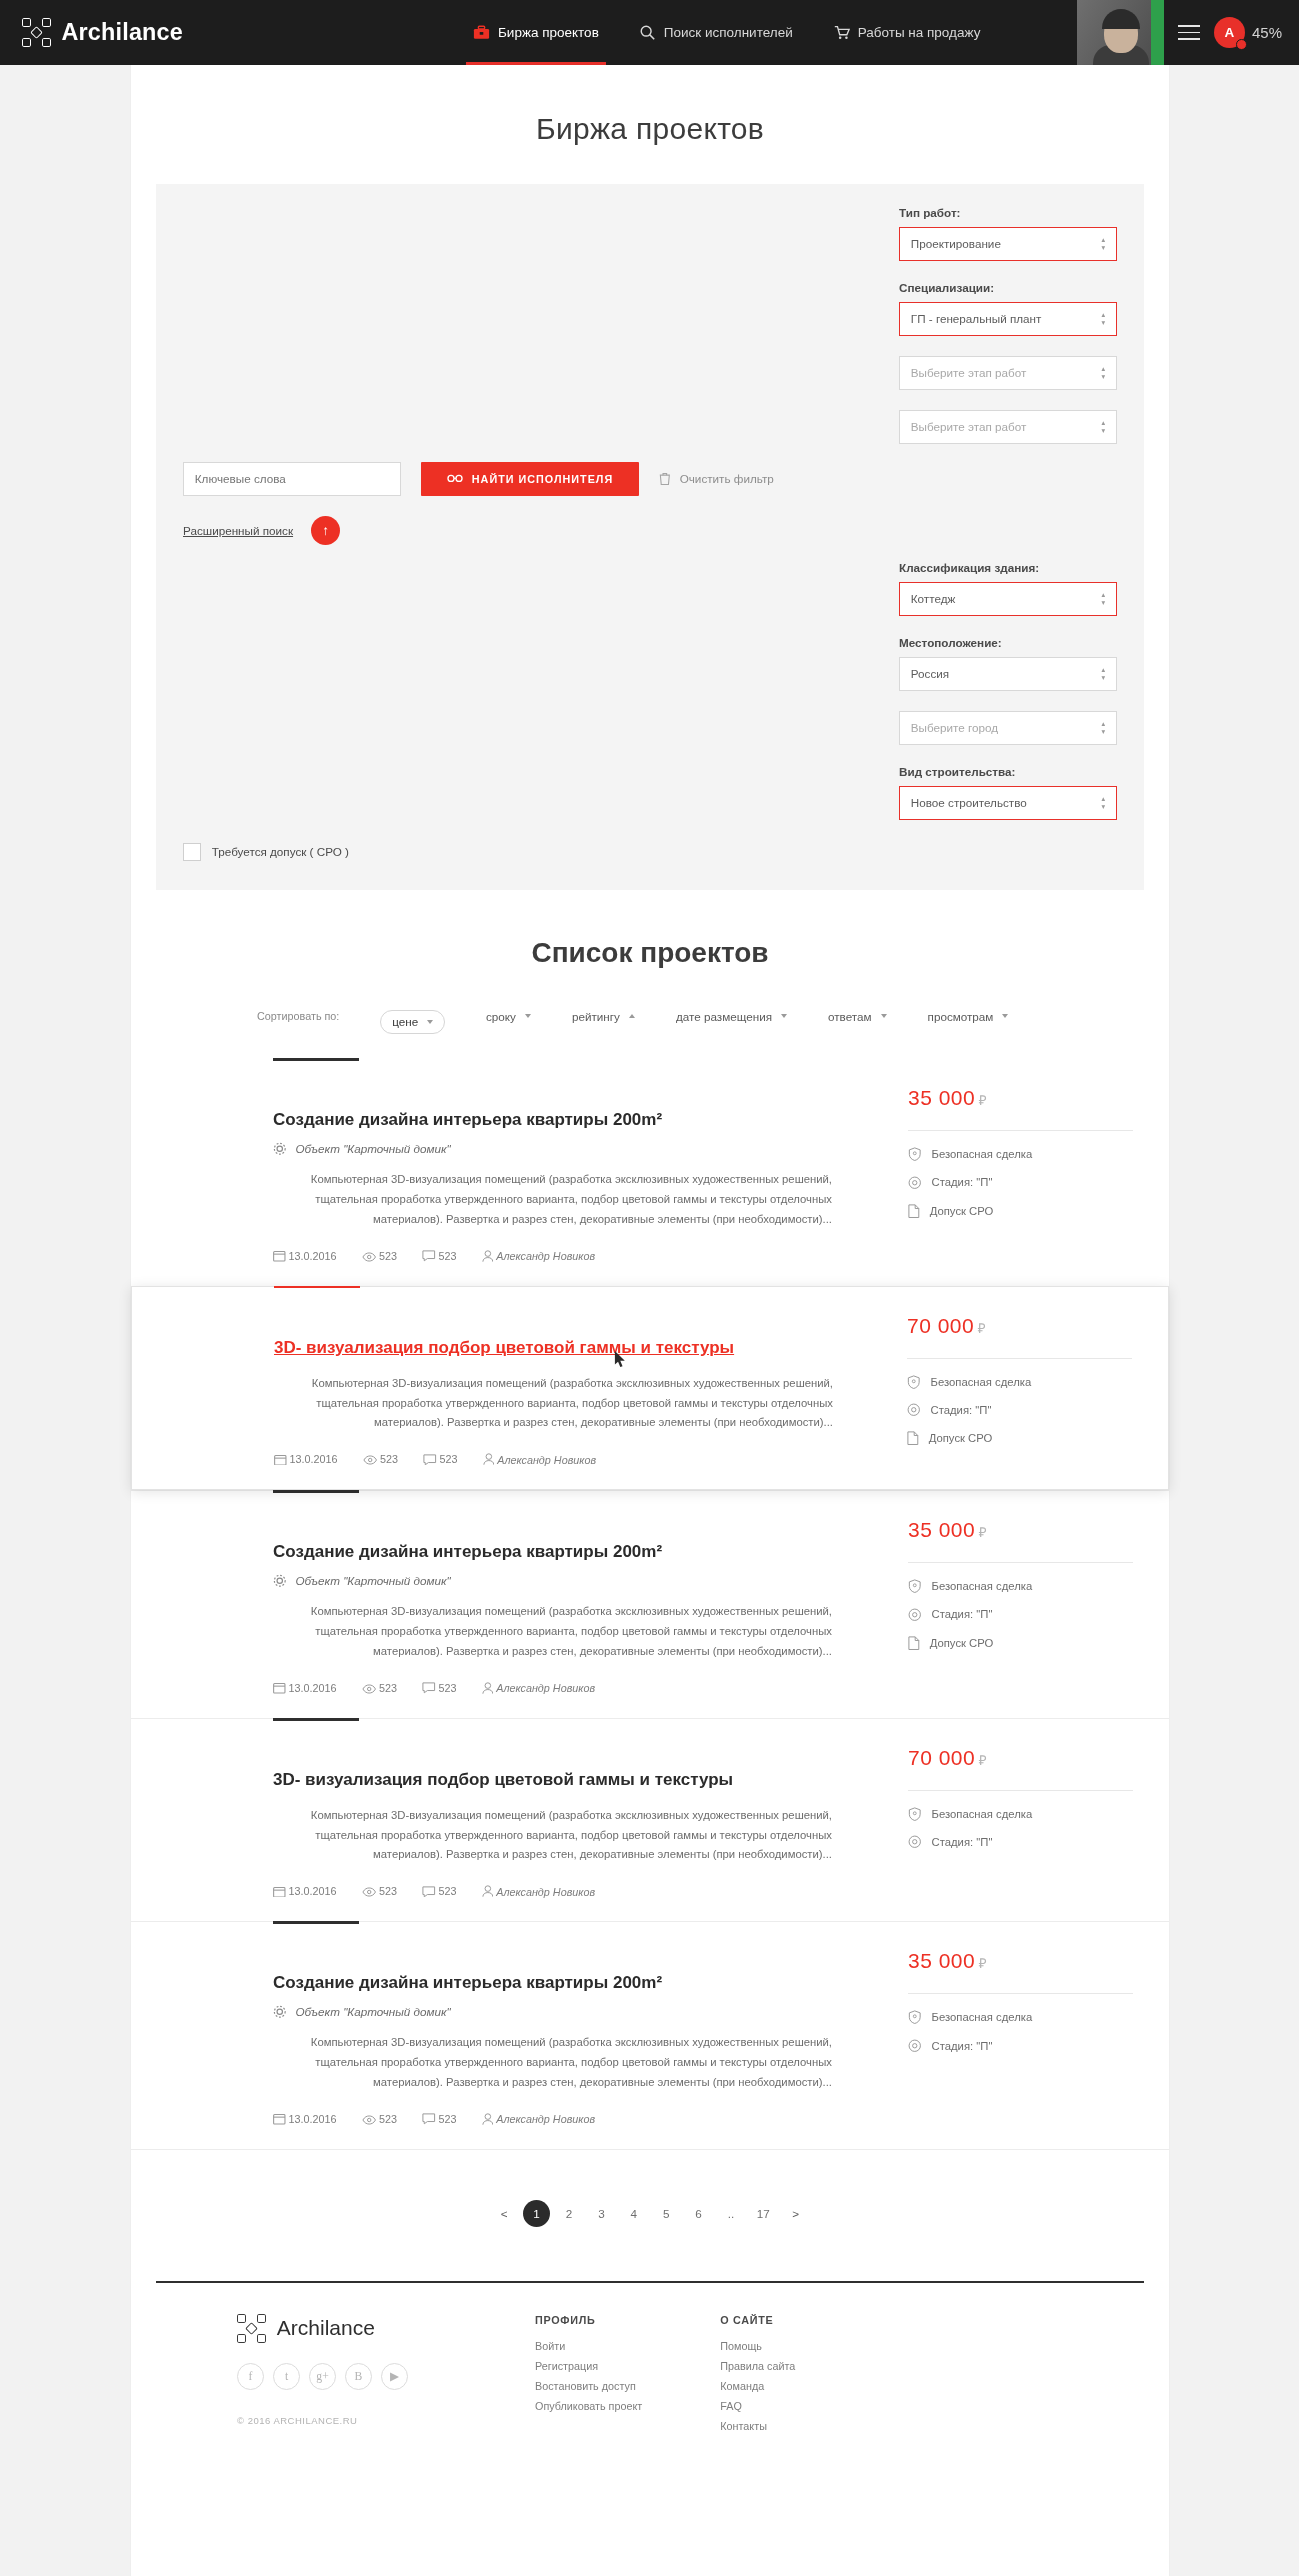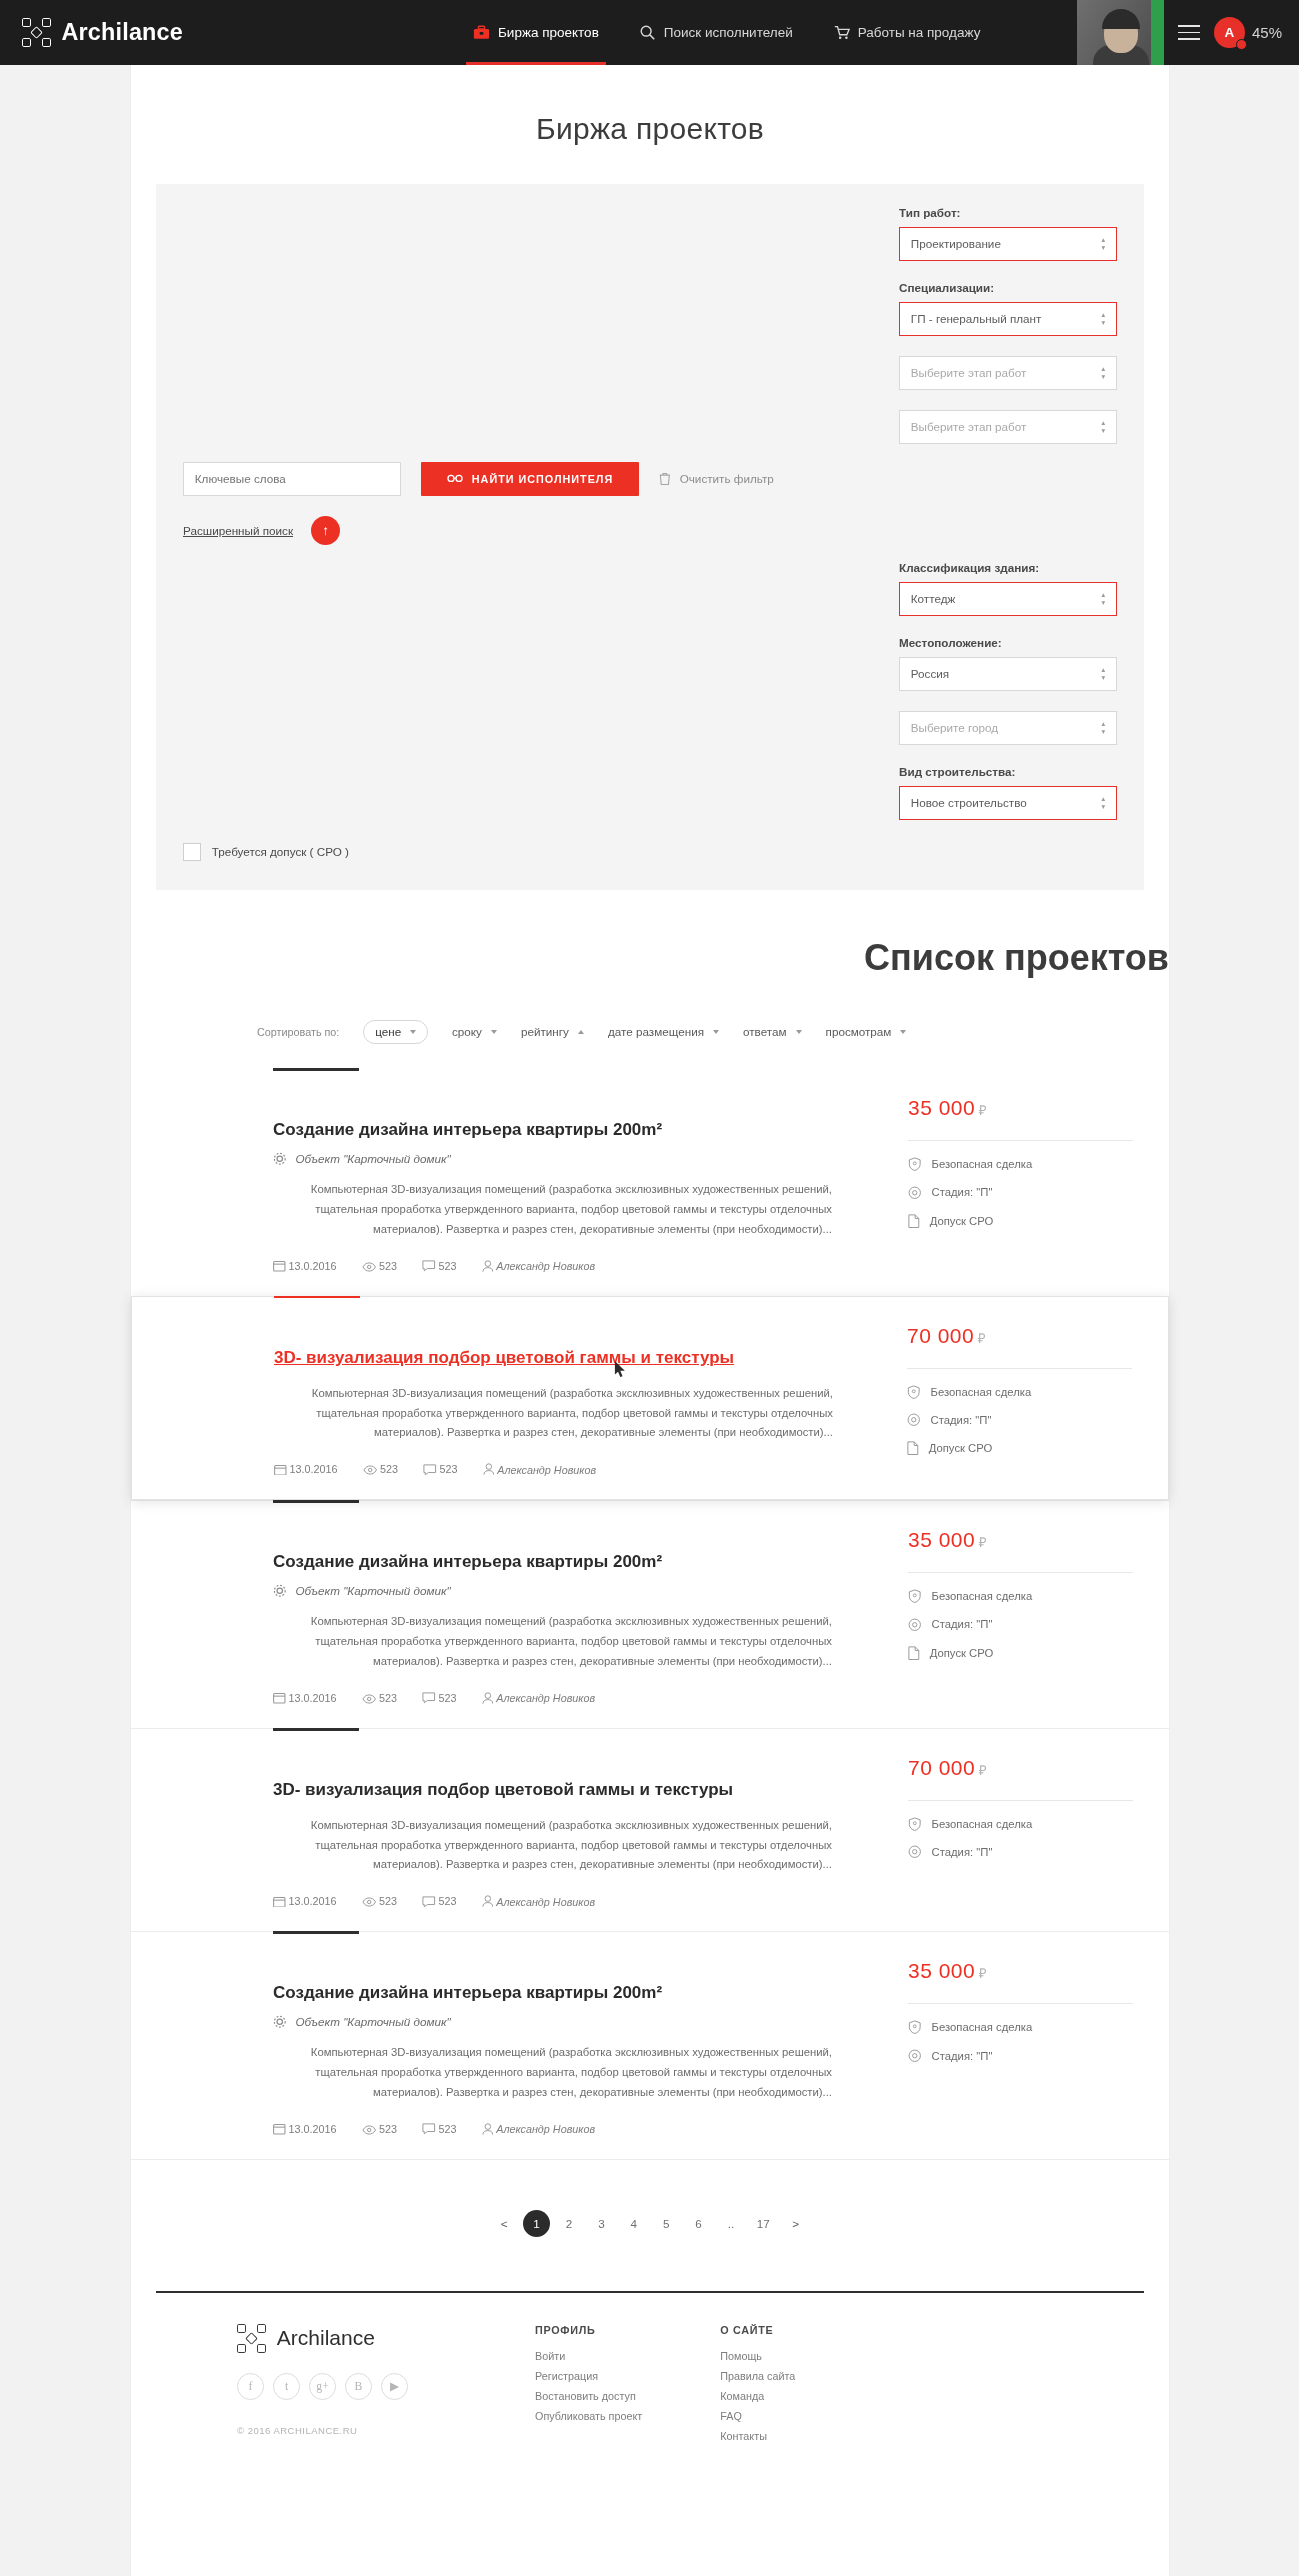--- a/index.html
+++ b/index.html
@@ -100,22 +100,22 @@
   .adv-label { font-size: 11.7px; color: #4a4a4a; text-decoration: underline; }
   .adv-circle {
     width: 29px; height: 29px; border-radius: 50%; background: #ed3024; color: #fff;
     display:flex; align-items:center; justify-content:center; font-size: 13.5px; cursor:pointer;
   }
   .checkbox-row { display: flex; align-items: center; gap: 10.8px; margin-top: 23.4px; }
   .checkbox { width: 18px; height: 18px; border: 0.9px solid #cfcfcf; background: #fff; cursor: pointer; }
   .checkbox-label { font-size: 11.7px; color: #4a4a4a; }
 
   
-  .list-title { text-align:right; font-size: 36px; color: #3c3c3c; padding: 47px 0 41px; }
-  .sort-row { display: flex; align-items: center; gap: 24px; padding: 0 27px 0 126px; }
+  .list-title { text-align:center; font-size: 28px; color: #3c3c3c; padding: 47px 0 41px; }
+  .sort-row { display: flex; align-items: flex-start; gap: 41px; padding: 0 27px 0 126px; }
   .sort-label { font-size: 10.8px; color: #8a8a8a; }
   .sort-chip {
     display:flex; align-items:center; gap: 9px; font-size: 11.7px; color: #5b5b5b; cursor: pointer;
   }
   .sort-chip.active {
     border: 0.9px solid #d6d6d6; border-radius: 14.4px; padding: 4.5px 10.8px; color:#3b3b3b;
   }
   .tri-d { width:0;height:0;border-left:3.6px solid transparent;border-right:3.6px solid transparent;border-top:4.5px solid #9a9a9a;}
   .tri-u { width:0;height:0;border-left:3.6px solid transparent;border-right:3.6px solid transparent;border-bottom:4.5px solid #9a9a9a;}
 

